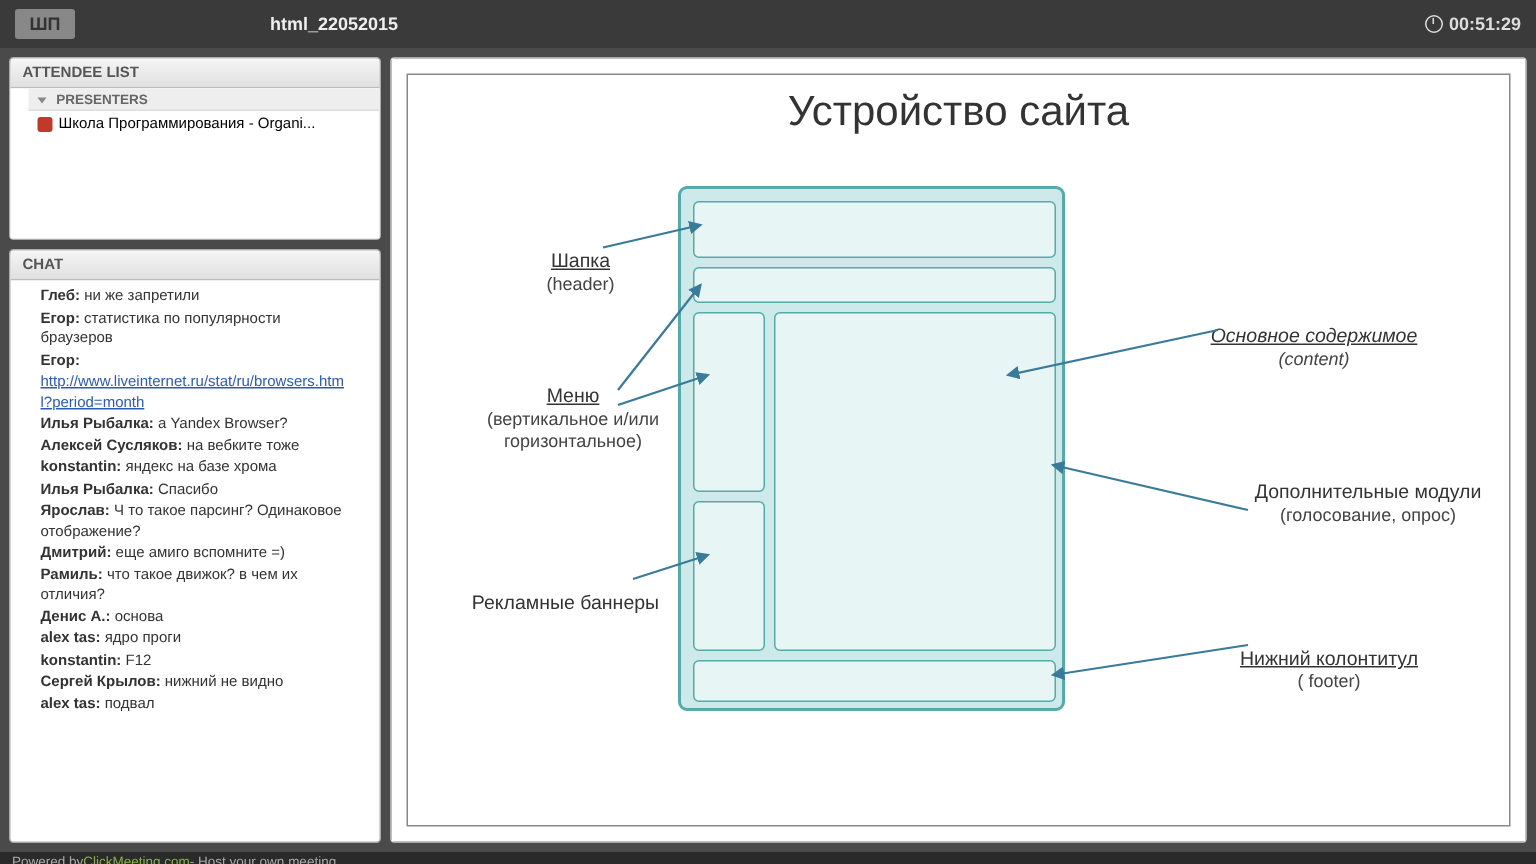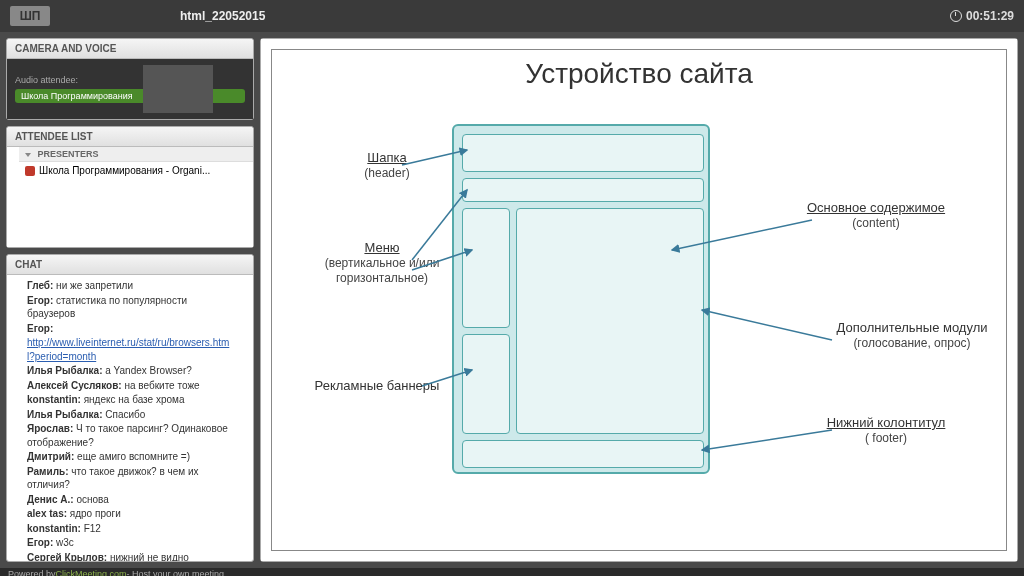--- a/index.html
+++ b/index.html
@@ -46,27 +46,27 @@
   .blk-header  { left: 8px;  top: 8px;   width: 242px; height: 38px; }
   .blk-menu-h  { left: 8px;  top: 52px;  width: 242px; height: 24px; }
   .blk-menu-v  { left: 8px;  top: 82px;  width: 48px;  height: 120px; }
   .blk-banner  { left: 8px;  top: 208px; width: 48px;  height: 100px; }
   .blk-content { left: 62px; top: 82px;  width: 188px; height: 226px; }
   .blk-footer  { left: 8px;  top: 314px; width: 242px; height: 28px; }
   
   
 
   .callout { position: absolute; font-size: 13px; color: #333; text-align: center; line-height: 1.25; }
-  .callout .head { text-decoration: underline; }
+  .callout .head { text-decoration: underline; margin-top: 16px; }
   .callout .sub { font-size: 12px; color: #444; }
   
   .c-header   { left: 60px;  top: 100px; width: 110px; }
   .c-menu     { left: 30px;  top: 190px; width: 160px; }
   .c-banner   { left: 20px;  top: 328px; width: 170px; }
-  .c-content  { right: 30px; top: 150px; width: 200px; }
+  .c-content  { right: 30px; top: 150px; width: 200px; font-style: italic; }
   .c-modules  { right: 4px; top: 270px; width: 180px; }
   .c-footer   { right: 30px; top: 365px; width: 180px; }
   
   svg.arrows { position: absolute; inset: 0; width: 100%; height: 100%; pointer-events: none; }
   
   .footer-bar { height: 12px; background: #2a2a2a; color: #aaa; font-size: 9px; padding: 0 8px; display: flex; align-items: center; }
   .footer-bar a { color: #8ab04a; text-decoration: none; }
 </style>
 </head>
 <body>
@@ -77,28 +77,20 @@
   <div class="timer-wrap">
     <span class="clock-icon"></span>
     <span>00:51:29</span>
   </div>
 </div>
 
 <div class="main">
 
   <div class="left-col">
 
-    <div class="panel">
-      <div class="panel-header">CAMERA AND VOICE</div>
-      <div class="camera-body">
-        <div class="camera-thumb"></div>
-        <div class="audio-label">Audio attendee:</div>
-        <span class="badge-green">Школа Программирования</span>
-      </div>
-    </div>
 
     <div class="panel">
       <div class="panel-header">ATTENDEE LIST</div>
       <div class="attendee-body">
         <div class="presenters-row">
           <span class="arrow-down"></span>
           <span>PRESENTERS</span>
         </div>
         <div class="attendee-item">
           <span class="user-icon"></span>
@@ -117,21 +109,20 @@
           <div class="chat-line"><b>Илья Рыбалка: </b>а Yandex Browser?</div>
           <div class="chat-line"><b>Алексей Сусляков: </b>на вебките тоже</div>
           <div class="chat-line"><b>konstantin: </b>яндекс на базе хрома</div>
           <div class="chat-line"><b>Илья Рыбалка: </b>Спасибо</div>
           <div class="chat-line"><b>Ярослав: </b>Ч то такое парсинг? Одинаковое отображение?</div>
           <div class="chat-line"><b>Дмитрий: </b>еще амиго вспомните =)</div>
           <div class="chat-line"><b>Рамиль: </b>что такое движок? в чем их отличия?</div>
           <div class="chat-line"><b>Денис А.: </b>основа</div>
           <div class="chat-line"><b>alex tas: </b>ядро проги</div>
           <div class="chat-line"><b>konstantin: </b>F12</div>
-          <div class="chat-line"><b>Егор: </b>w3c</div>
           <div class="chat-line"><b>Сергей Крылов: </b>нижний не видно</div>
           <div class="chat-line"><b>alex tas: </b>подвал</div>
         </div>
     </div>
   </div>
 
   <div class="right-col">
     <div class="panel share-panel">
       <div class="share-body">
         <div class="slide">

